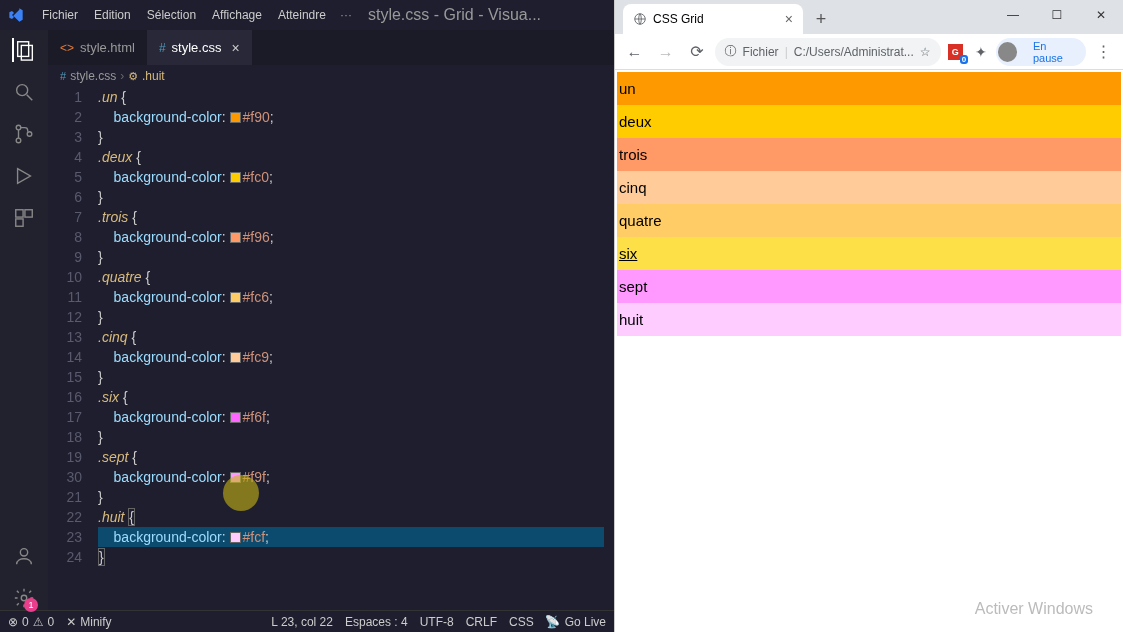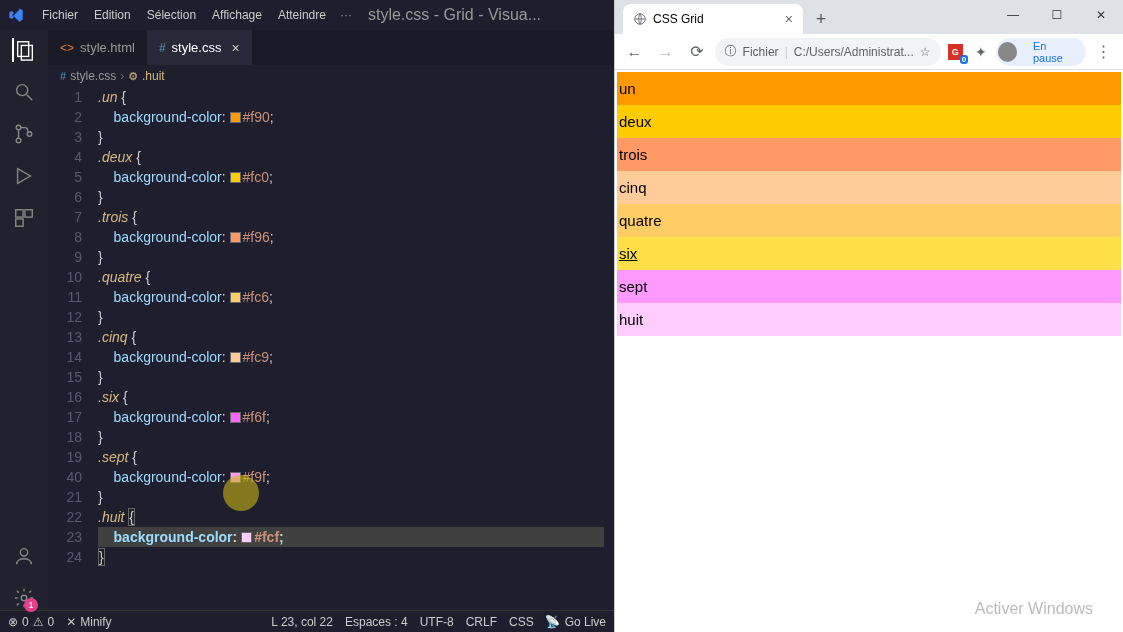--- a/index.html
+++ b/index.html
@@ -39,21 +39,21 @@
 .gutter { width: 50px; text-align: right; color: #5a5a6e; padding-right: 16px; user-select:none;}
 .code { flex:1; color:#ccc; white-space: pre; position:relative; padding-right:10px;}
 .tok-selector { color: #d7ba7d; font-style: italic; }
 .tok-brace { color: #ccc; }
 .tok-prop { color: #9cdcfe; }
 .tok-colon { color: #ccc; }
 .tok-value { color: #ce9178; }
 .tok-semi { color: #ccc; }
 .swatch { display:inline-block; width:11px; height:11px; border:1px solid #666; margin-right:2px; vertical-align:-1px;}
 .line { height:20px; }
-.line.current { background: #404040; font-weight: bold; }
+.line.current { background: #0c4a6e; }
 .bracket-match { border:1px solid #666; }
 
 .cursor-marker { position:absolute; width:36px; height:36px; border-radius:50%; background: rgba(200,180,20,0.6); left:175px; top:388px; pointer-events:none;}
 
 .status-bar { height: 22px; background: #1e1e2e; border-top:1px solid #333; display:flex; align-items:center; font-size:12px; color:#ccc; padding: 0 8px; gap:12px;}
 .status-bar .sb-item { display:flex; align-items:center; gap:4px; cursor:pointer;}
 .status-bar .sb-spacer { flex:1; }
 
 
 .chrome { flex:1; height: 632px; background:#fff; display:flex; flex-direction:column; border-left:1px solid #ccc; position:relative;}
@@ -189,21 +189,21 @@
             <div class="line">10</div>
             <div class="line">11</div>
             <div class="line">12</div>
             <div class="line">13</div>
             <div class="line">14</div>
             <div class="line">15</div>
             <div class="line">16</div>
             <div class="line">17</div>
             <div class="line">18</div>
             <div class="line">19</div>
-            <div class="line">40</div>
+            <div class="line">30</div>
             <div class="line">21</div>
             <div class="line">22</div>
             <div class="line">23</div>
             <div class="line">24</div>
           </div>
         <div class="code" id="code"><div class="line"><span class="tok-selector">.un</span> <span class="tok-brace">{</span></div><div class="line">    <span class="tok-prop">background-color</span><span class="tok-colon">:</span> <span class="swatch" style="background:#f90"></span><span class="tok-value">#f90</span><span class="tok-semi">;</span></div><div class="line"><span class="tok-brace">}</span></div><div class="line"><span class="tok-selector">.deux</span> <span class="tok-brace">{</span></div><div class="line">    <span class="tok-prop">background-color</span><span class="tok-colon">:</span> <span class="swatch" style="background:#fc0"></span><span class="tok-value">#fc0</span><span class="tok-semi">;</span></div><div class="line"><span class="tok-brace">}</span></div><div class="line"><span class="tok-selector">.trois</span> <span class="tok-brace">{</span></div><div class="line">    <span class="tok-prop">background-color</span><span class="tok-colon">:</span> <span class="swatch" style="background:#f96"></span><span class="tok-value">#f96</span><span class="tok-semi">;</span></div><div class="line"><span class="tok-brace">}</span></div><div class="line"><span class="tok-selector">.quatre</span> <span class="tok-brace">{</span></div><div class="line">    <span class="tok-prop">background-color</span><span class="tok-colon">:</span> <span class="swatch" style="background:#fc6"></span><span class="tok-value">#fc6</span><span class="tok-semi">;</span></div><div class="line"><span class="tok-brace">}</span></div><div class="line"><span class="tok-selector">.cinq</span> <span class="tok-brace">{</span></div><div class="line">    <span class="tok-prop">background-color</span><span class="tok-colon">:</span> <span class="swatch" style="background:#fc9"></span><span class="tok-value">#fc9</span><span class="tok-semi">;</span></div><div class="line"><span class="tok-brace">}</span></div><div class="line"><span class="tok-selector">.six</span> <span class="tok-brace">{</span></div><div class="line">    <span class="tok-prop">background-color</span><span class="tok-colon">:</span> <span class="swatch" style="background:#f6f"></span><span class="tok-value">#f6f</span><span class="tok-semi">;</span></div><div class="line"><span class="tok-brace">}</span></div><div class="line"><span class="tok-selector">.sept</span> <span class="tok-brace">{</span></div><div class="line">    <span class="tok-prop">background-color</span><span class="tok-colon">:</span> <span class="swatch" style="background:#f9f"></span><span class="tok-value">#f9f</span><span class="tok-semi">;</span></div><div class="line"><span class="tok-brace">}</span></div><div class="line"><span class="tok-selector">.huit</span> <span class="tok-brace bracket-match">{</span></div><div class="line current">    <span class="tok-prop">background-color</span><span class="tok-colon">:</span> <span class="swatch" style="background:#fcf"></span><span class="tok-value">#fcf</span><span class="tok-semi">;</span></div><div class="line"><span class="tok-brace bracket-match">}</span></div></div>
         <div class="cursor-marker"></div>
       </div>
     </div>
   </div>

